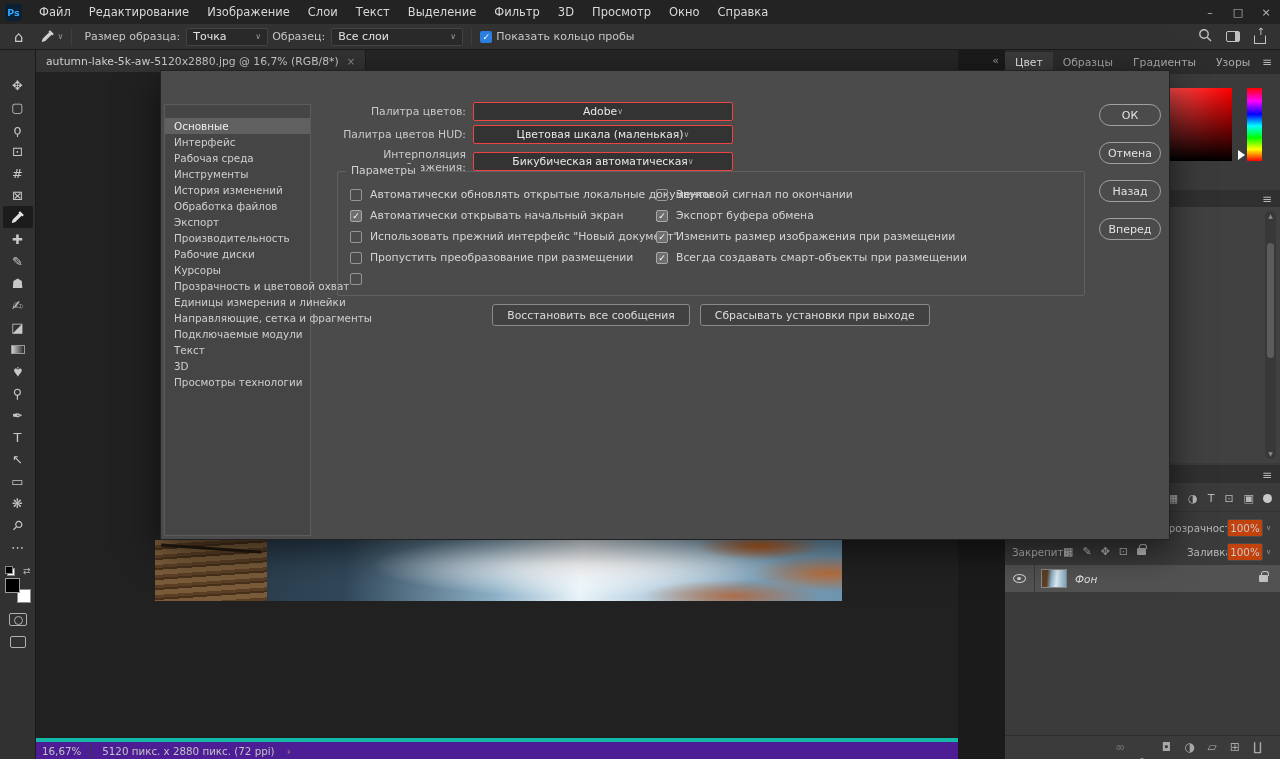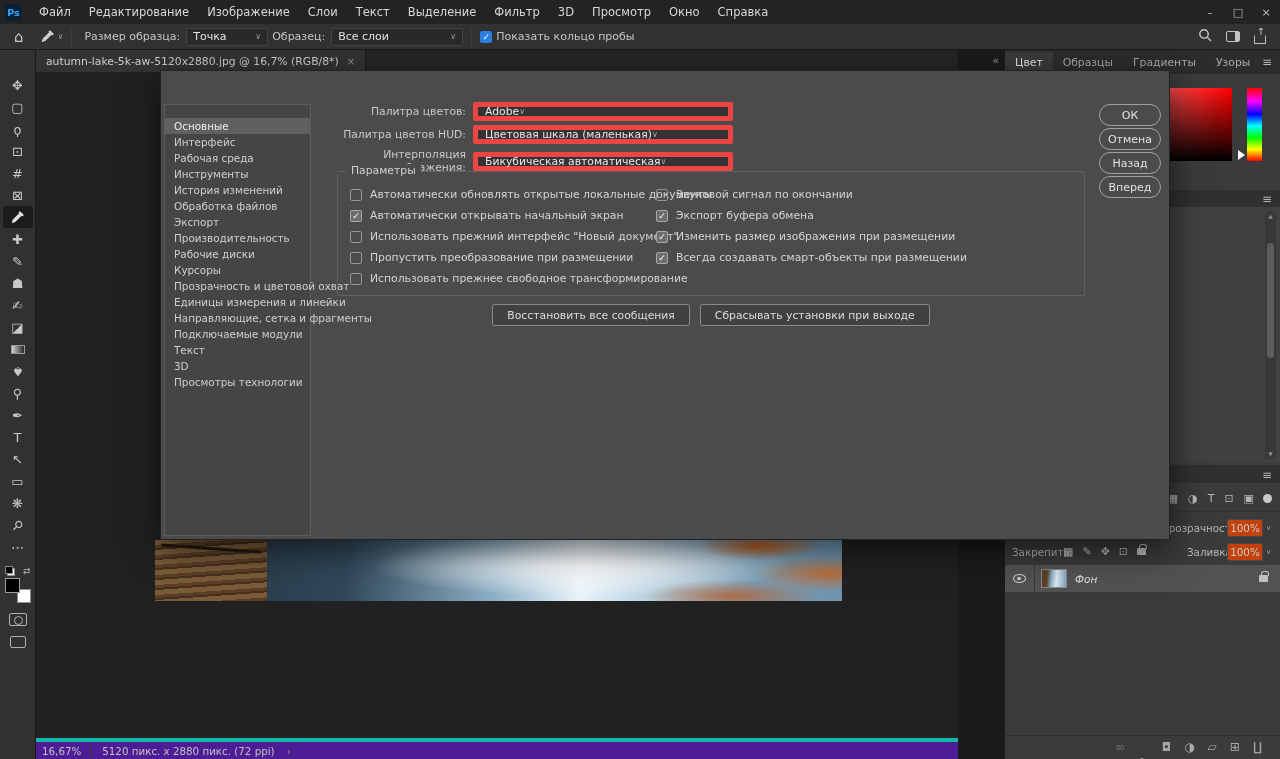--- a/index.html
+++ b/index.html
@@ -132,34 +132,34 @@
   .dialog { position:absolute; left:160px; top:70px; width:1010px; height:470px; background:#4b4b4b; z-index:50; box-shadow:0 10px 34px rgba(0,0,0,.6); border:1px solid #222; }
   .dlg-titlebar { position:absolute; left:0; top:0; width:100%; height:25px; background:#f1f1f1; display:flex; align-items:center; }
   .dlg-title { margin-left:13px; color:#1c1c1c; font-size:11.5px; }
   .dlg-close { margin-left:auto; margin-right:13px; color:#444; font-size:13px; }
   .side-list { position:absolute; left:3px; top:33px; width:147px; height:432px; background:#454545; border:1px solid #5c5c5c; padding-top:13px; }
   .side-item { height:16px; line-height:16px; padding-left:9px; color:#cfcfcf; font-size:10.4px; white-space:nowrap; }
   .side-item.selected { background:#606060; color:#eeeeee; }
   .fields { position:absolute; left:150px; top:31px; }
   .field-row { display:flex; align-items:center; margin-bottom:4px; }
   .field-label { width:155px; text-align:right; margin-right:7px; color:#c9c9c9; font-size:10.8px; }
-  .select { width:260px; height:19px; background:#333333; border:5px solid #ef4444; border-radius:2px; display:flex; align-items:center; justify-content:flex-start; padding:0 7px; }
+  .select { width:260px; height:19px; background:#333333; border:1px solid #ef4444; border-radius:2px; display:flex; align-items:center; justify-content:center; padding:0 7px; }
   .sel-value { color:#e8e8e8; font-size:10.8px; }
   .sel-chev { color:#a8a8a8; font-size:8px; }
   .fieldset { position:absolute; left:176px; top:100px; width:748px; height:125px; border:1px solid #616161; border-radius:2px; }
   .legend { position:absolute; left:8px; top:-8px; background:#4b4b4b; padding:0 5px; color:#d2d2d2; font-size:10.8px; }
   .checks-left { position:absolute; left:12px; top:12px; }
   .checks-right { position:absolute; left:318px; top:12px; }
   .check-row { display:flex; align-items:center; height:21px; }
   .cb { width:12px; height:12px; border:1px solid #969696; border-radius:2px; margin-right:8px; display:flex; align-items:center; justify-content:center; font-size:9px; color:#fff; background:transparent; }
   .cb.checked { background:#6e6e6e; border-color:#a8a8a8; }
   .cb-label { color:#d4d4d4; font-size:10.8px; white-space:nowrap; }
   .bottom-buttons { position:absolute; left:176px; top:233px; width:748px; display:flex; justify-content:center; gap:10px; }
   .dlg-btn { height:22px; padding:0 14px; background:#414141; border:1px solid #8a8a8a; border-radius:3px; color:#dcdcdc; font-size:10.8px; display:flex; align-items:center; }
-  .right-buttons { position:absolute; left:938px; top:33px; display:flex; flex-direction:column; gap:2px; }
+  .right-buttons { position:absolute; left:938px; top:33px; display:flex; flex-direction:column; gap:16px; }
   .pill-btn { width:62px; height:22px; border:1.2px solid #a0a0a0; border-radius:11px; color:#e2e2e2; font-size:11px; display:flex; align-items:center; justify-content:center; background:transparent; }
 </style>
 </head>
 <body>
 
 <div class="app">
 
   <div class="titlebar">
     <div class="ps-logo">Ps</div>
     <div class="menus" id="menus">
@@ -453,21 +453,20 @@
           <div class="check-row">
             <span class="cb"></span>
             <span class="cb-label">Использовать прежний интерфейс "Новый документ"</span>
           </div>
           <div class="check-row">
             <span class="cb"></span>
             <span class="cb-label">Пропустить преобразование при размещении</span>
           </div>
           <div class="check-row">
             <span class="cb"></span>
-            <span class="cb-label">Использовать прежнее свободное трансформирование</span>
           </div>
         </div>
       <div class="checks-right" id="prefs-checks-right">
           <div class="check-row">
             <span class="cb"></span>
             <span class="cb-label">Звуковой сигнал по окончании</span>
           </div>
           <div class="check-row">
             <span class="cb checked">✓</span>
             <span class="cb-label">Экспорт буфера обмена</span>

